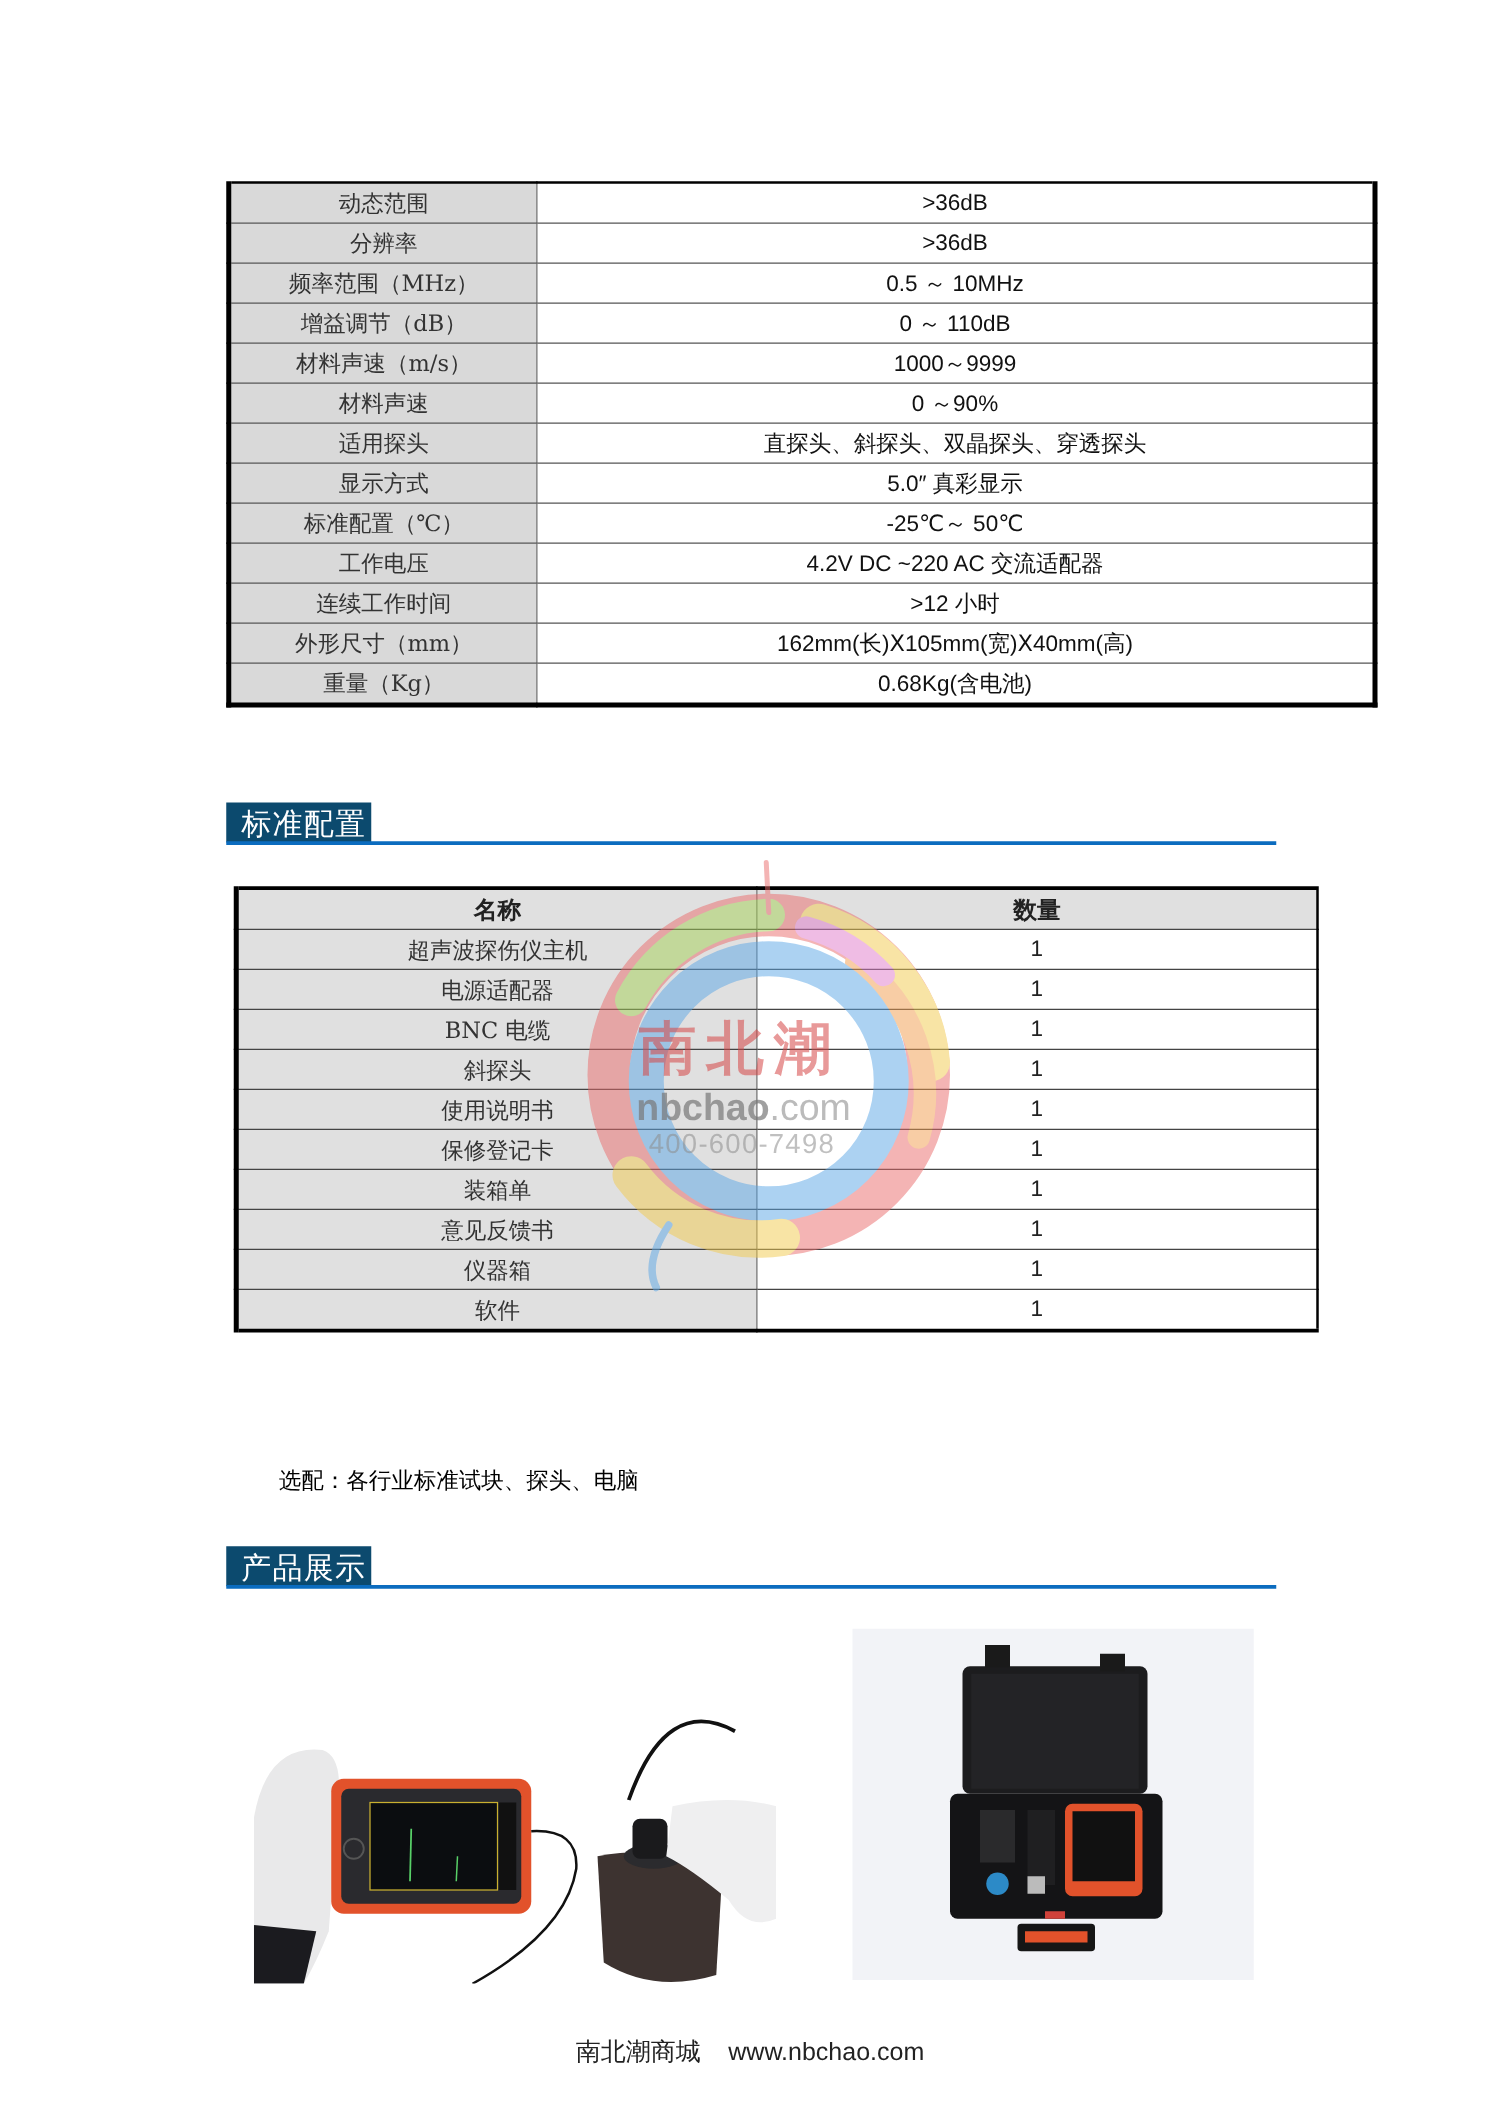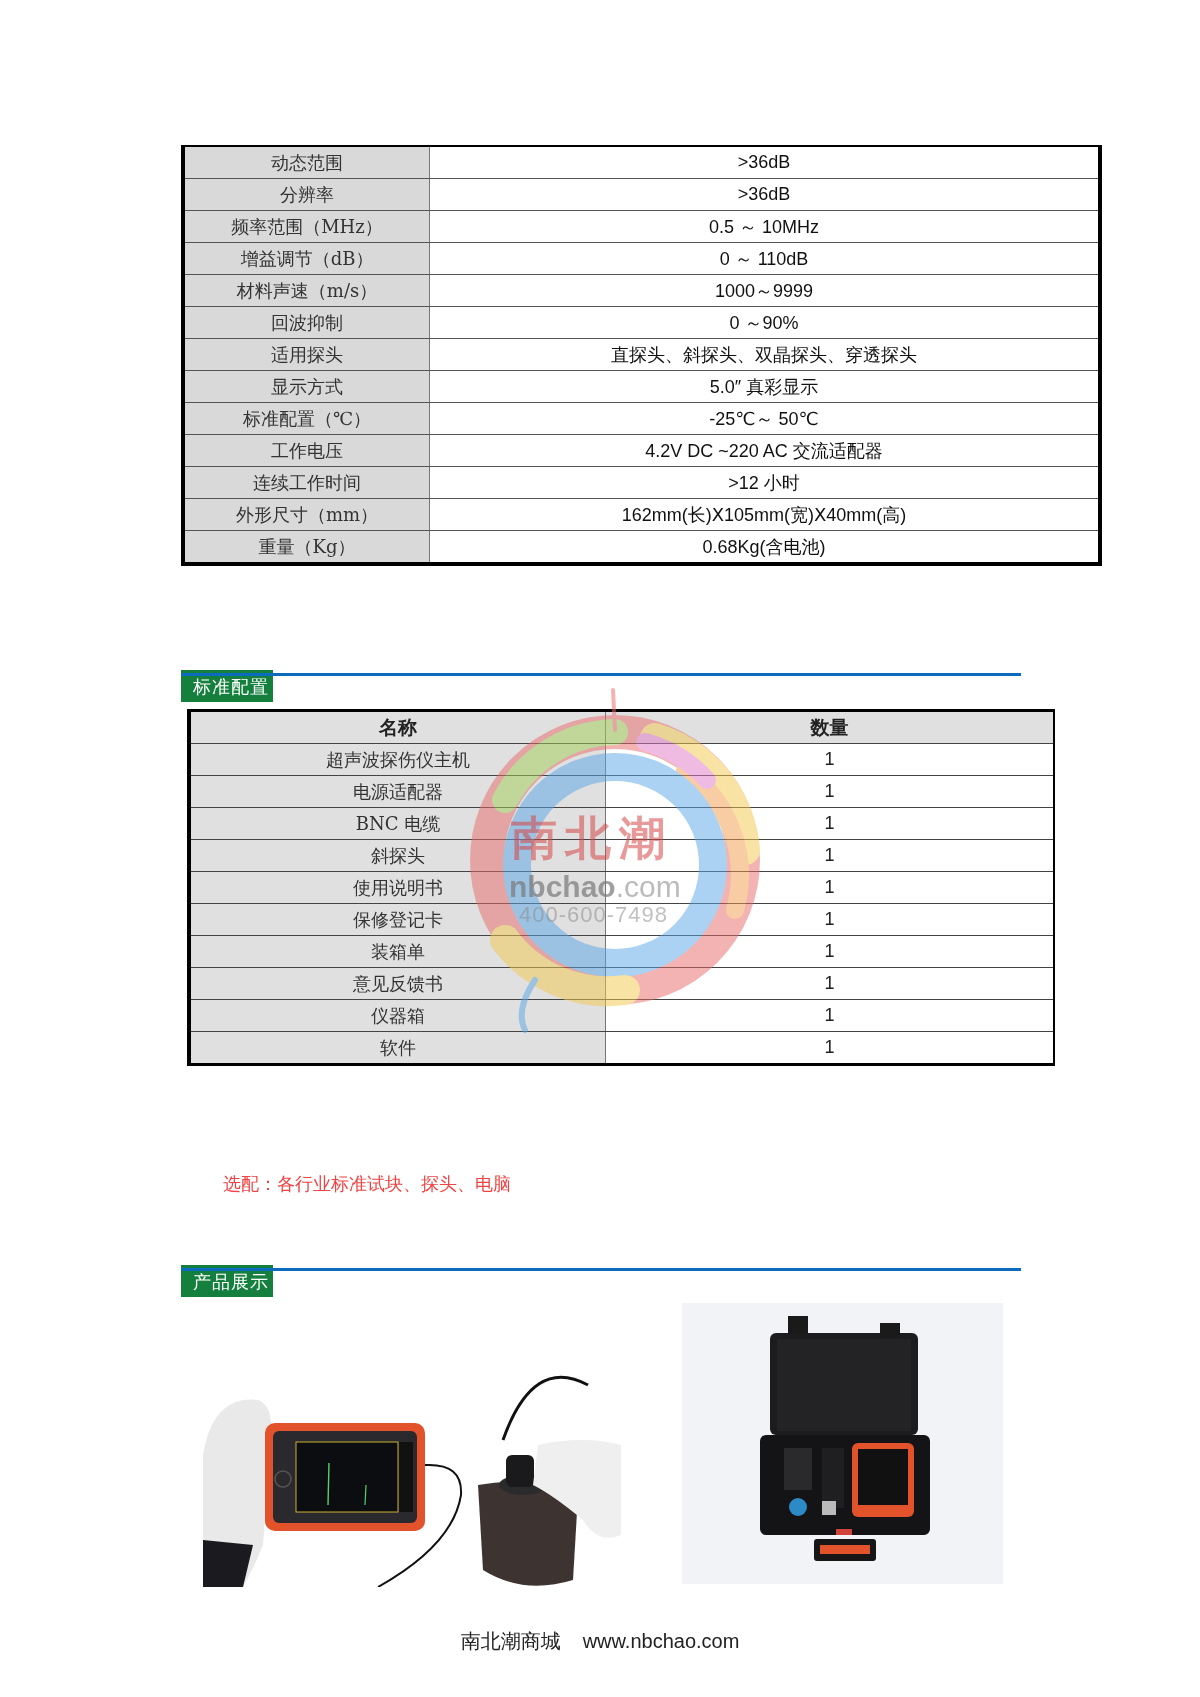--- a/index.html
+++ b/index.html
@@ -9,23 +9,23 @@
   table.spec { position:absolute; left:181px; top:145px; width:921px;
                border-collapse:collapse; border-left:4px solid #000; border-right:4px solid #000;
                border-top:2px solid #000; border-bottom:4px solid #000; }
   table.spec td { height:31px; padding:0; text-align:center; font-size:18px;
                   border-bottom:1.5px solid #555; }
   table.spec td.k { width:244px; background:#d9d9d9; border-right:1px solid #777; color:#333;
                     font-family:"DejaVu Serif","Liberation Serif",serif; }
   table.spec td.v { background:#fff; color:#111; }
 
   .section-head { position:absolute; left:181px; width:840px; height:34px; }
-  .section-head .label { position:absolute; left:0; top:0; background:#15803d; color:#fff;
-        font-size:18px; padding:2px 4px 0 12px; height:30px; line-height:30px; letter-spacing:1px;
-        font-family:"DejaVu Sans","Liberation Sans",sans-serif;margin-top:28px; }
+  .section-head .label { position:absolute; left:0; top:0; background:#0c4a6e; color:#fff;
+        font-size:24px; padding:2px 4px 0 12px; height:30px; line-height:30px; letter-spacing:1px;
+        font-family:"DejaVu Sans","Liberation Sans",sans-serif; }
   .section-head .rule { position:absolute; left:0; right:0; top:31px; height:3px; background:#0b6cbf; }
 
   .watermark { position:absolute; left:445px; top:680px; width:340px; height:360px; pointer-events:none; }
   .wm-text1 { position:absolute; left:66px; top:128px; font-size:46px; color:rgba(214,70,70,0.55);
               font-family:"DejaVu Serif",serif; font-weight:bold; letter-spacing:8px; }
   .wm-text2 { position:absolute; left:64px; top:190px; font-size:30px; color:rgba(120,120,120,0.7); font-weight:bold; }
   .wm-text2 span { font-weight:normal; color:rgba(150,150,150,0.65); }
   .wm-text3 { position:absolute; left:74px; top:222px; font-size:22px; color:rgba(140,140,140,0.55); letter-spacing:1px; }
 
   table.cfg { position:absolute; left:187px; top:709px; width:868px; border-collapse:collapse;
@@ -33,21 +33,21 @@
               border-top:3px solid #000; border-bottom:3px solid #000; }
   table.cfg td, table.cfg th { height:31px; padding:0; text-align:center; font-size:18px;
               border-bottom:1.5px solid #444; }
   table.cfg th { font-weight:bold; font-size:19px; }
   table.cfg .n { width:414px; background:rgba(217,217,217,0.82); border-right:1px solid #777; color:#333;
                  font-family:"DejaVu Serif","Liberation Serif",serif; }
   table.cfg th.n { font-family:"DejaVu Sans",sans-serif; color:#222; }
   table.cfg .q { background:rgba(255,255,255,0.7); color:#222; }
   table.cfg th.q { background:rgba(217,217,217,0.82); }
 
-  .optional-note { position:absolute; left:223px; top:1172px; font-size:18px; color:#ef4444;
+  .optional-note { position:absolute; left:223px; top:1172px; font-size:18px; color:#000000;
                    font-family:"DejaVu Serif","Liberation Serif",serif; }
 
   .photo { position:absolute; overflow:hidden; }
   .photo-left { left:203px; top:1345px; width:418px; height:242px; background:#fff; }
   .photo-right { left:682px; top:1303px; width:321px; height:281px; background:#f2f3f7; }
 
   .footer { position:absolute; left:0; width:1200px; top:1628px; text-align:center; font-size:20px; color:#222; }
   .footer span + span { margin-left:22px; }
 </style>
 </head>
@@ -69,21 +69,21 @@
       </tr>
     <tr>
         <td class="k">增益调节（dB）</td>
         <td class="v">0 ～ 110dB</td>
       </tr>
     <tr>
         <td class="k">材料声速（m/s）</td>
         <td class="v">1000～9999</td>
       </tr>
     <tr>
-        <td class="k">回波抑制</td>
+        <td class="k">材料声速</td>
         <td class="v">0 ～90%</td>
       </tr>
     <tr>
         <td class="k">适用探头</td>
         <td class="v" style="font-family:'DejaVu Serif',serif;">直探头、斜探头、双晶探头、穿透探头</td>
       </tr>
     <tr>
         <td class="k">显示方式</td>
         <td class="v">5.0″ 真彩显示</td>
       </tr>

